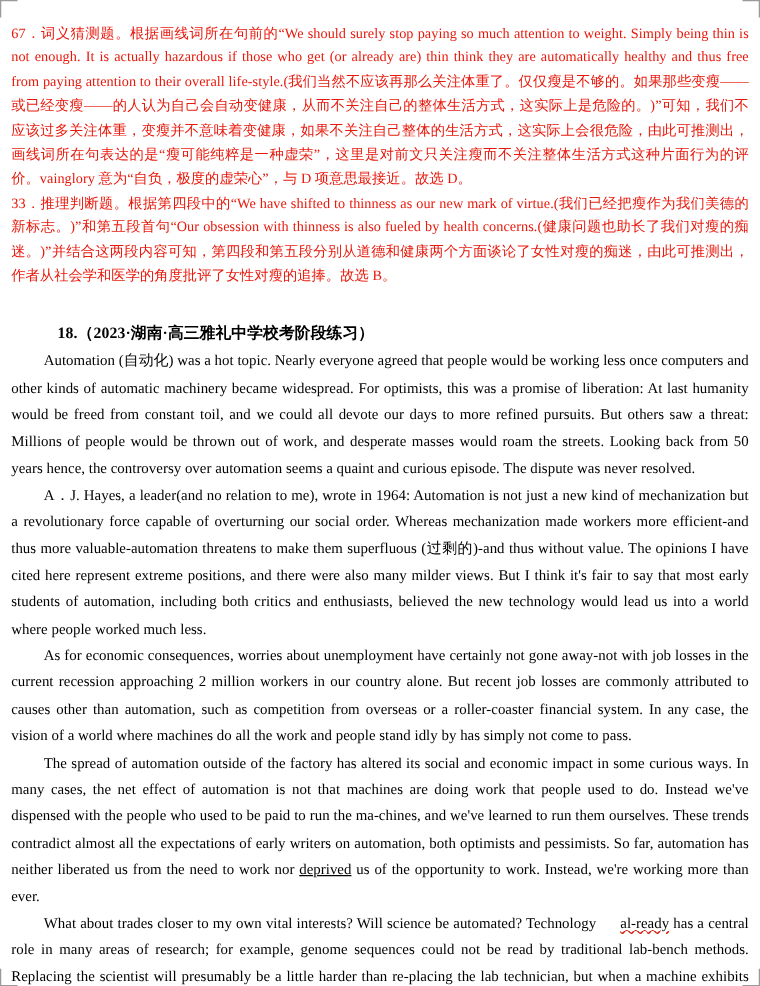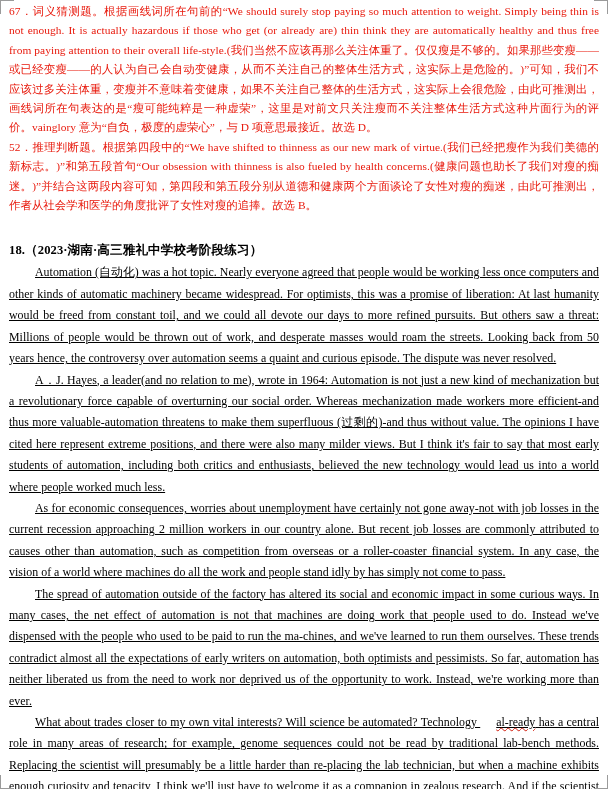--- a/index.html
+++ b/index.html
@@ -28,21 +28,21 @@
   .corner.bl { bottom: 0px; left: 0px;   border-left: 1px solid #9a9a9a; border-bottom: 1px solid #9a9a9a; }
   .corner.br { bottom: 0px; right: 0px;  border-right: 1px solid #9a9a9a; border-bottom: 1px solid #9a9a9a; }
 
   .page {
     position: absolute;
     left: 0;
     top: 0;
     width: 608px;
     height: 789px;
     box-sizing: border-box;
-    padding: 2px 9px 0 9px;
+    padding: 18px 9px 0 9px;
   }
 
   
   .analysis {
     color: #E8180B;
     font-size: 11.4px;
     line-height: 19.4px;
     text-align: justify;
     text-justify: inter-word;
     letter-spacing: 0.05px;
@@ -53,32 +53,32 @@
   }
 
   
   .ex-heading {
     margin-top: 26px;
     margin-bottom: 3px;
     font-weight: bold;
     font-size: 12.6px;
     line-height: 18px;
     letter-spacing: 0.1px;
+    margin-left: 37px;
   }
 
   
   .passage p {
     margin: 0;
     font-size: 11.9px;
     line-height: 21.4px;
     text-align: justify;
     text-justify: inter-word;
     text-indent: 26px;
     letter-spacing: 0.02px;
-    text-decoration: underline;
   }
 
   .u-line { text-decoration: underline; }
 
   
   .spell {
     text-decoration: underline;
     text-decoration-style: wavy;
     text-decoration-color: #D21F10;
     text-decoration-thickness: 1px;
@@ -91,21 +91,21 @@
 
 <div class="page">
 
   <div class="corner tl"></div>
   <div class="corner tr"></div>
   <div class="corner bl"></div>
   <div class="corner br"></div>
 
   <section class="analysis">
     <p>67．词义猜测题。根据画线词所在句前的“We should surely stop paying so much attention to weight. Simply being thin is not enough. It is actually hazardous if those who get (or already are) thin think they are automatically healthy and thus free from paying attention to their overall life-style.(我们当然不应该再那么关注体重了。仅仅瘦是不够的。如果那些变瘦——或已经变瘦——的人认为自己会自动变健康，从而不关注自己的整体生活方式，这实际上是危险的。)”可知，我们不应该过多关注体重，变瘦并不意味着变健康，如果不关注自己整体的生活方式，这实际上会很危险，由此可推测出，画线词所在句表达的是“瘦可能纯粹是一种虚荣”，这里是对前文只关注瘦而不关注整体生活方式这种片面行为的评价。vainglory 意为“自负，极度的虚荣心”，与 D 项意思最接近。故选 D。</p>
-    <p>52．推理判断题。根据第四段中的“We have shifted to thinness as our new mark of virtue.(我们已经把瘦作为我们美德的新标志。)”和第五段首句“Our obsession with thinness is also fueled by health concerns.(健康问题也助长了我们对瘦的痴迷。)”并结合这两段内容可知，第四段和第五段分别从道德和健康两个方面谈论了女性对瘦的痴迷，由此可推测出，作者从社会学和医学的角度批评了女性对瘦的追捧。故选 B。</p>
+    <p>33．推理判断题。根据第四段中的“We have shifted to thinness as our new mark of virtue.(我们已经把瘦作为我们美德的新标志。)”和第五段首句“Our obsession with thinness is also fueled by health concerns.(健康问题也助长了我们对瘦的痴迷。)”并结合这两段内容可知，第四段和第五段分别从道德和健康两个方面谈论了女性对瘦的痴迷，由此可推测出，作者从社会学和医学的角度批评了女性对瘦的追捧。故选 B。</p>
   </section>
 
   <h2 class="ex-heading">18.（2023·湖南·高三雅礼中学校考阶段练习）</h2>
 
   <section class="passage">
 
     <p>Automation (自动化) was a hot topic. Nearly everyone agreed that people would be working less once computers and other kinds of automatic machinery became widespread. For optimists, this was a promise of liberation: At last humanity would be freed from constant toil, and we could all devote our days to more refined pursuits. But others saw a threat: Millions of people would be thrown out of work, and desperate masses would roam the streets. Looking back from 50 years hence, the controversy over automation seems a quaint and curious episode. The dispute was never resolved.</p>
 
     <p>A．J. Hayes, a leader(and no relation to me), wrote in 1964: Automation is not just a new kind of mechanization but a revolutionary force capable of overturning our social order. Whereas mechanization made workers more efficient-and thus more valuable-automation threatens to make them superfluous (过剩的)-and thus without value. The opinions I have cited here represent extreme positions, and there were also many milder views. But I think it's fair to say that most early students of automation, including both critics and enthusiasts, believed the new technology would lead us into a world where people worked much less.</p>
 

